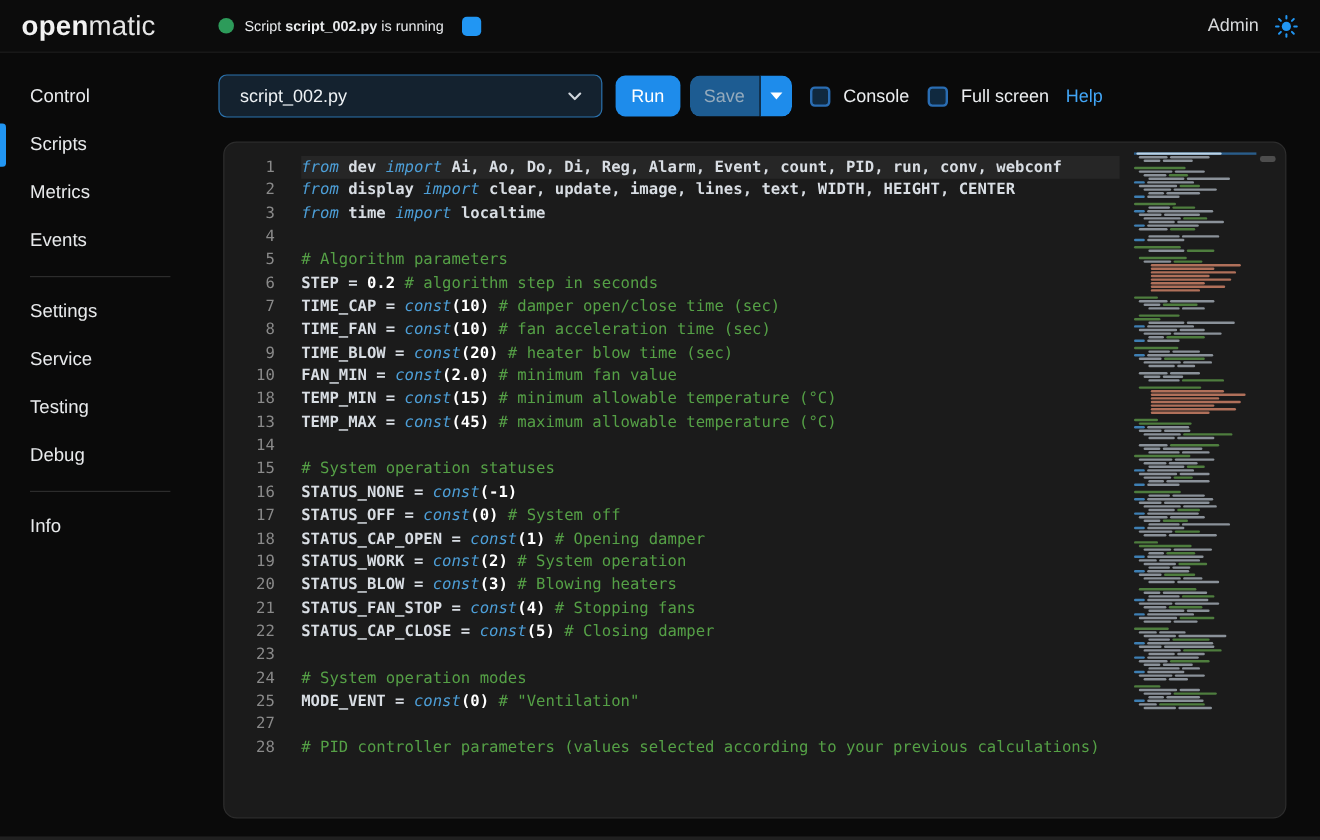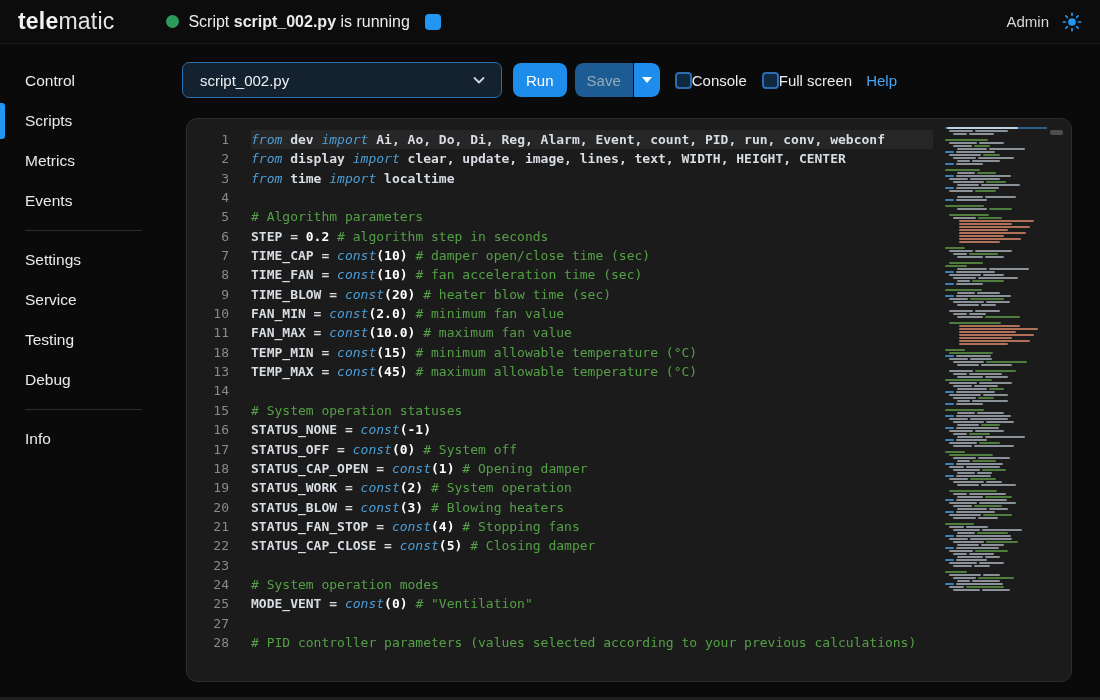--- a/index.html
+++ b/index.html
@@ -20,21 +20,21 @@
   .app{position:relative;width:1100px;height:700px;background:var(--page-bg);}
 
   
   .topbar{position:absolute;left:0;top:0;width:1100px;height:44px;background:var(--topbar-bg);
     border-bottom:1px solid #1d1d1d;display:flex;align-items:center;}
   .logo{margin-left:18px;font-size:23px;letter-spacing:.2px;color:#f2f2f2;cursor:pointer;}
   .logo b{font-weight:700;}
   .logo span.light{font-weight:400;opacity:.95;}
   .status-group{display:flex;align-items:center;margin-left:52px;gap:9px;}
   .run-dot{width:13px;height:13px;border-radius:50%;background:#2d9b5a;}
-  .status-text{font-size:16px;color:#e9ebed;}
+  .status-text{font-size:12px;color:#e9ebed;}
   .status-text b{font-weight:700;}
   .stop-btn{width:16px;height:16px;border-radius:4px;background:var(--accent);margin-left:6px;cursor:pointer;}
   .topbar-right{margin-left:auto;display:flex;align-items:center;gap:13px;margin-right:18px;}
   .admin{font-size:15px;color:#d6d8da;cursor:pointer;}
   .sun{width:20px;height:20px;cursor:pointer;display:block;}
 
   
   .sidebar{position:absolute;left:0;top:44px;width:175px;height:656px;padding-top:17px;}
   .side-item{position:relative;height:40px;display:flex;align-items:center;padding-left:25px;
     font-size:15.5px;color:#e8eaec;cursor:pointer;}
@@ -49,21 +49,21 @@
   .script-select .sel-value{font-size:15px;color:#eef2f5;flex:1;}
   .btn{height:34px;border-radius:8px;display:flex;align-items:center;justify-content:center;
     font-size:15px;cursor:pointer;border:none;}
   .run-btn{background:#1e8ceb;color:#fff;padding:0 13px;margin-left:11px;}
   .save-split{display:flex;margin-left:8px;border-radius:8px;overflow:hidden;}
   .save-btn{background:#1d5c92;color:#94aabc;padding:0 12px;border-radius:8px 0 0 8px;height:34px;
     display:flex;align-items:center;font-size:15px;cursor:pointer;}
   .save-caret{background:#1e8ceb;width:27px;height:34px;display:flex;align-items:center;justify-content:center;
     border-left:1px solid #0a0a0a;border-radius:0 8px 8px 0;cursor:pointer;}
   .caret-down{width:0;height:0;border-left:5px solid transparent;border-right:5px solid transparent;border-top:6px solid #fff;}
-  .check-group{display:flex;align-items:center;gap:0;margin-left:15px;cursor:pointer;}
+  .check-group{display:flex;align-items:center;gap:11px;margin-left:15px;cursor:pointer;}
   .checkbox{width:17px;height:17px;background:#10293f;border:2px solid #2a6db3;border-radius:4px;}
   .check-label{font-size:15px;color:#eceef0;}
   .help-link{font-size:15px;color:#42a5f5;margin-left:14px;cursor:pointer;}
 
   
   .editor{position:absolute;left:186px;top:118px;width:886px;height:564px;background:var(--editor-bg);
     border:1px solid #2d2d2d;border-radius:11px;overflow:hidden;font-family:"DejaVu Sans Mono",monospace;}
   .code-area{padding-top:11px;margin-right:138px;}
   .code-line{display:flex;height:19.35px;line-height:19.35px;font-size:13px;white-space:pre;}
   .code-line .ln{width:42px;text-align:right;color:var(--c-ln);margin-right:22px;flex:none;}
@@ -82,21 +82,21 @@
   .scroll-thumb{position:absolute;top:11px;right:8px;width:13px;height:5px;background:#4d4d4d;border-radius:2px;cursor:pointer;}
 
   .footer-strip{position:absolute;left:0;bottom:0;width:1100px;height:3px;background:#202020;}
 </style>
 </head>
 <body>
 
 <div class="app">
 
   <div class="topbar">
-    <div class="logo"><b>tele</b><span class="light">matic</span></div>
+    <div class="logo"><b>open</b><span class="light">matic</span></div>
     <div class="status-group">
       <div class="run-dot"></div>
       <div class="status-text"><span>Script</span> <b>script_002.py</b> <span>is running</span></div>
       <div class="stop-btn"></div>
     </div>
     <div class="topbar-right">
       <div class="admin">Admin</div>
       <svg class="sun" viewBox="0 0 24 24">
         <circle cx="12" cy="12" r="4.6" fill="#2196f3"></circle>
         <g stroke="#2196f3" stroke-width="2" stroke-linecap="round">
@@ -184,21 +184,20 @@
         <div class="code-line active"><span class="ln">1</span><span class="lc"><span class="tok-k">from</span><span class="tok-t"> dev </span><span class="tok-k">import</span><span class="tok-t"> Ai, Ao, Do, Di, Reg, Alarm, Event, count, PID, run, conv, webconf</span></span></div>
         <div class="code-line"><span class="ln">2</span><span class="lc"><span class="tok-k">from</span><span class="tok-t"> display </span><span class="tok-k">import</span><span class="tok-t"> clear, update, image, lines, text, WIDTH, HEIGHT, CENTER</span></span></div>
         <div class="code-line"><span class="ln">3</span><span class="lc"><span class="tok-k">from</span><span class="tok-t"> time </span><span class="tok-k">import</span><span class="tok-t"> localtime</span></span></div>
         <div class="code-line"><span class="ln">4</span><span class="lc"></span></div>
         <div class="code-line"><span class="ln">5</span><span class="lc"><span class="tok-c"># Algorithm parameters</span></span></div>
         <div class="code-line"><span class="ln">6</span><span class="lc"><span class="tok-t">STEP = </span><span class="tok-n">0.2</span><span class="tok-t"> </span><span class="tok-c"># algorithm step in seconds</span></span></div>
         <div class="code-line"><span class="ln">7</span><span class="lc"><span class="tok-t">TIME_CAP = </span><span class="tok-k">const</span><span class="tok-n">(10)</span><span class="tok-t"> </span><span class="tok-c"># damper open/close time (sec)</span></span></div>
         <div class="code-line"><span class="ln">8</span><span class="lc"><span class="tok-t">TIME_FAN = </span><span class="tok-k">const</span><span class="tok-n">(10)</span><span class="tok-t"> </span><span class="tok-c"># fan acceleration time (sec)</span></span></div>
         <div class="code-line"><span class="ln">9</span><span class="lc"><span class="tok-t">TIME_BLOW = </span><span class="tok-k">const</span><span class="tok-n">(20)</span><span class="tok-t"> </span><span class="tok-c"># heater blow time (sec)</span></span></div>
         <div class="code-line"><span class="ln">10</span><span class="lc"><span class="tok-t">FAN_MIN = </span><span class="tok-k">const</span><span class="tok-n">(2.0)</span><span class="tok-t"> </span><span class="tok-c"># minimum fan value</span></span></div>
-        <div class="code-line"><span class="ln">11</span><span class="lc"><span class="tok-t">FAN_MAX = </span><span class="tok-k">const</span><span class="tok-n">(10.0)</span><span class="tok-t"> </span><span class="tok-c"># maximum fan value</span></span></div>
         <div class="code-line"><span class="ln">18</span><span class="lc"><span class="tok-t">TEMP_MIN = </span><span class="tok-k">const</span><span class="tok-n">(15)</span><span class="tok-t"> </span><span class="tok-c"># minimum allowable temperature (°C)</span></span></div>
         <div class="code-line"><span class="ln">13</span><span class="lc"><span class="tok-t">TEMP_MAX = </span><span class="tok-k">const</span><span class="tok-n">(45)</span><span class="tok-t"> </span><span class="tok-c"># maximum allowable temperature (°C)</span></span></div>
         <div class="code-line"><span class="ln">14</span><span class="lc"></span></div>
         <div class="code-line"><span class="ln">15</span><span class="lc"><span class="tok-c"># System operation statuses</span></span></div>
         <div class="code-line"><span class="ln">16</span><span class="lc"><span class="tok-t">STATUS_NONE = </span><span class="tok-k">const</span><span class="tok-n">(-1)</span></span></div>
         <div class="code-line"><span class="ln">17</span><span class="lc"><span class="tok-t">STATUS_OFF = </span><span class="tok-k">const</span><span class="tok-n">(0)</span><span class="tok-t"> </span><span class="tok-c"># System off</span></span></div>
         <div class="code-line"><span class="ln">18</span><span class="lc"><span class="tok-t">STATUS_CAP_OPEN = </span><span class="tok-k">const</span><span class="tok-n">(1)</span><span class="tok-t"> </span><span class="tok-c"># Opening damper</span></span></div>
         <div class="code-line"><span class="ln">19</span><span class="lc"><span class="tok-t">STATUS_WORK = </span><span class="tok-k">const</span><span class="tok-n">(2)</span><span class="tok-t"> </span><span class="tok-c"># System operation</span></span></div>
         <div class="code-line"><span class="ln">20</span><span class="lc"><span class="tok-t">STATUS_BLOW = </span><span class="tok-k">const</span><span class="tok-n">(3)</span><span class="tok-t"> </span><span class="tok-c"># Blowing heaters</span></span></div>
         <div class="code-line"><span class="ln">21</span><span class="lc"><span class="tok-t">STATUS_FAN_STOP = </span><span class="tok-k">const</span><span class="tok-n">(4)</span><span class="tok-t"> </span><span class="tok-c"># Stopping fans</span></span></div>

